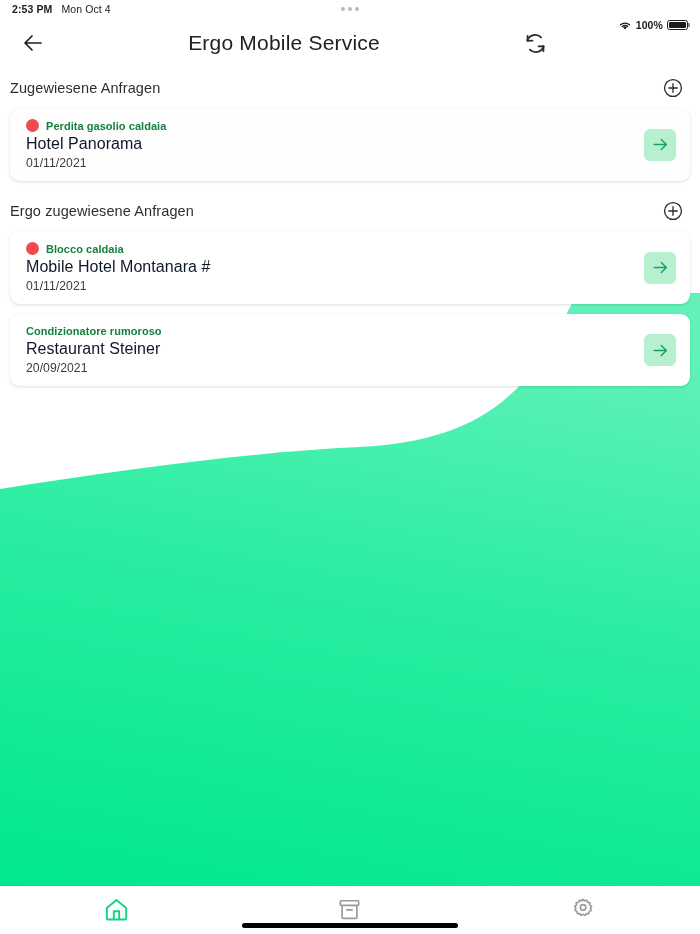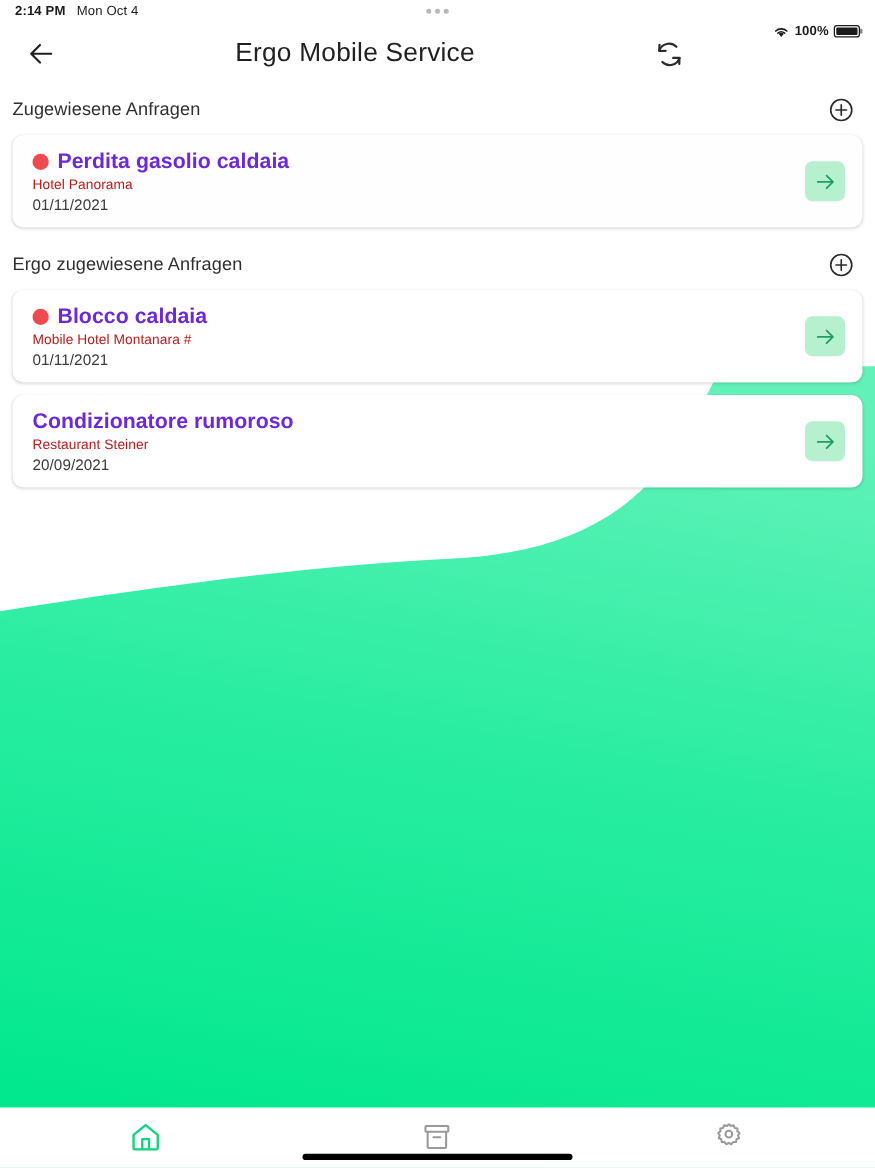--- a/index.html
+++ b/index.html
@@ -183,28 +183,28 @@
     gap: 7px;
     margin-bottom: 3px;
   }
   .dot-red {
     width: 13px; height: 13px;
     border-radius: 50%;
     background: #ef4a50;
     flex: 0 0 auto;
   }
   .card-title {
-    font-size: 17px;
+    font-size: 11px;
     font-weight: 700;
-    color: #6d28d9;
+    color: #15803d;
     letter-spacing: .05px;
   }
   .card-sub {
-    font-size: 11px;
-    color: #b91c1c;
+    font-size: 16px;
+    color: #0f172a;
     margin-bottom: 3px;
     letter-spacing: .05px;
   }
   .card-date {
     font-size: 12.2px;
     color: #3c3c3c;
     letter-spacing: .05px;
   }
 
   .go-btn {
@@ -270,21 +270,21 @@
              L0,934
              L0,489
              C120,470 250,452 360,447
              C440,443 500,420 540,360
              C560,330 570,305 578,293
              Z" fill="url(#waveGrad)"></path>
   </svg>
 
   <div class="statusbar">
     <div class="sb-left">
-      <span class="sb-time">2:14 PM</span>
+      <span class="sb-time">2:53 PM</span>
       <span class="sb-date">Mon Oct 4</span>
     </div>
     <div class="sb-center">
       <span class="sb-dot"></span>
       <span class="sb-dot"></span>
       <span class="sb-dot"></span>
     </div>
     <div class="sb-right">
       <svg width="14" height="11" viewBox="0 0 16 12">
         <path d="M8 10.6 L5.6 7.8 A3.7 3.7 0 0 1 10.4 7.8 Z" fill="#1c1c1e"></path>

